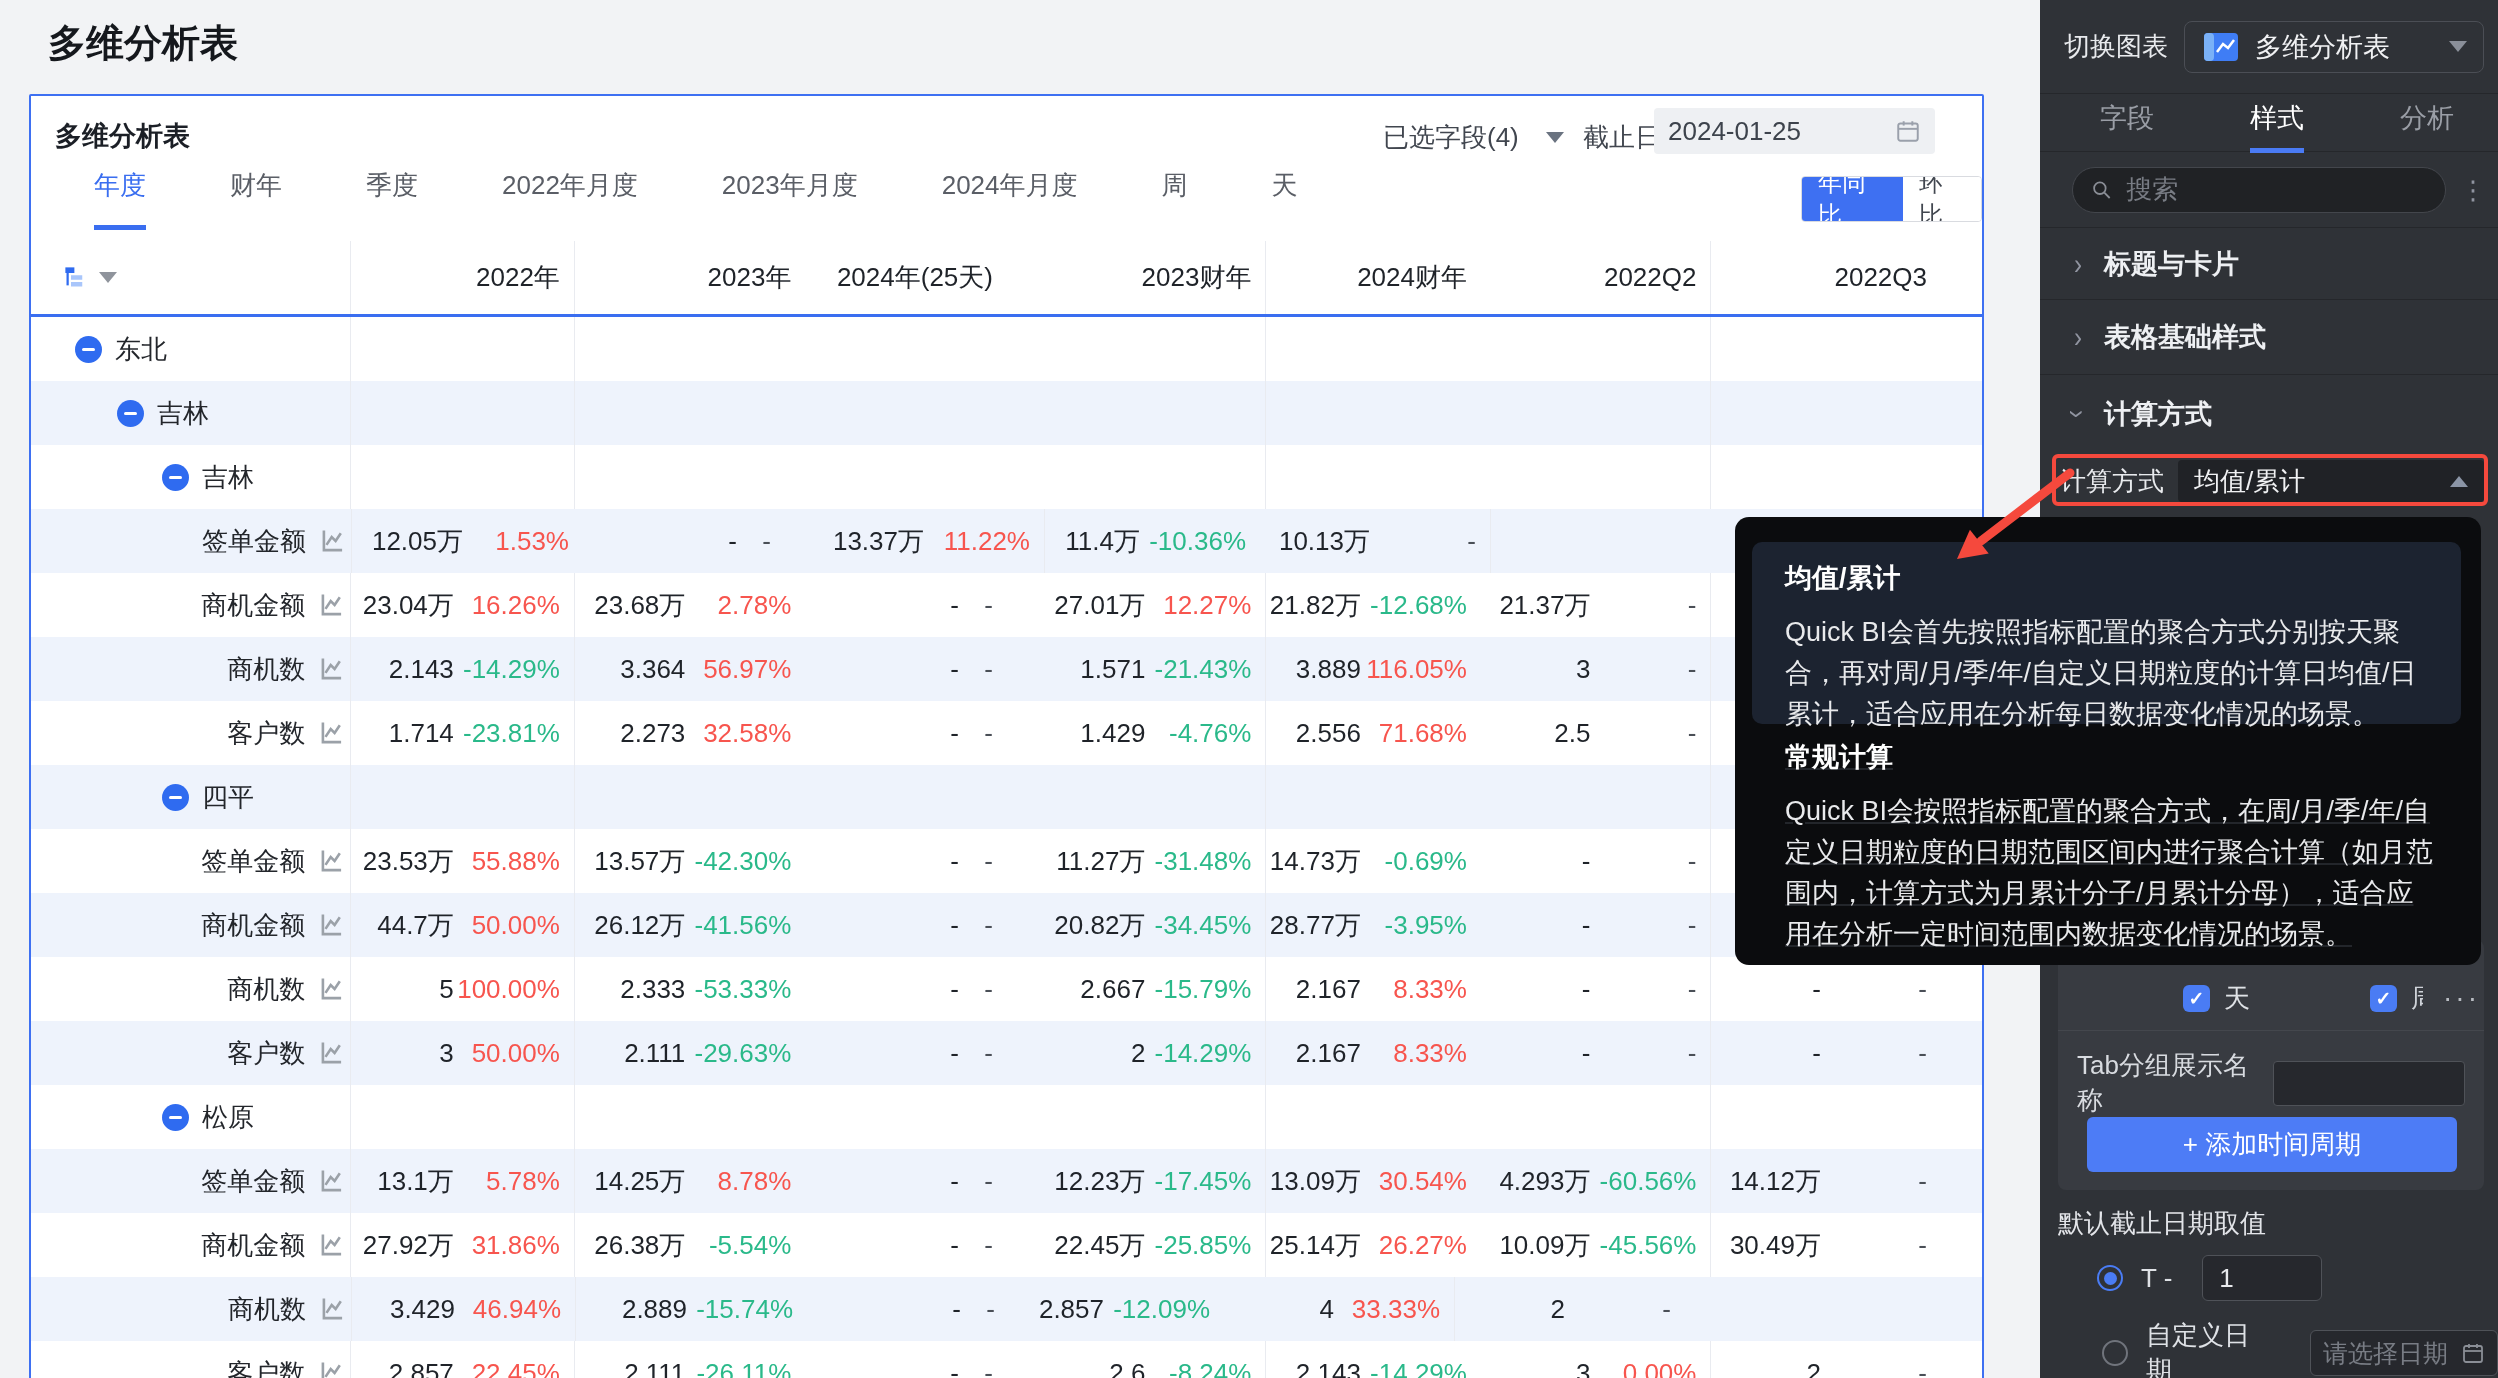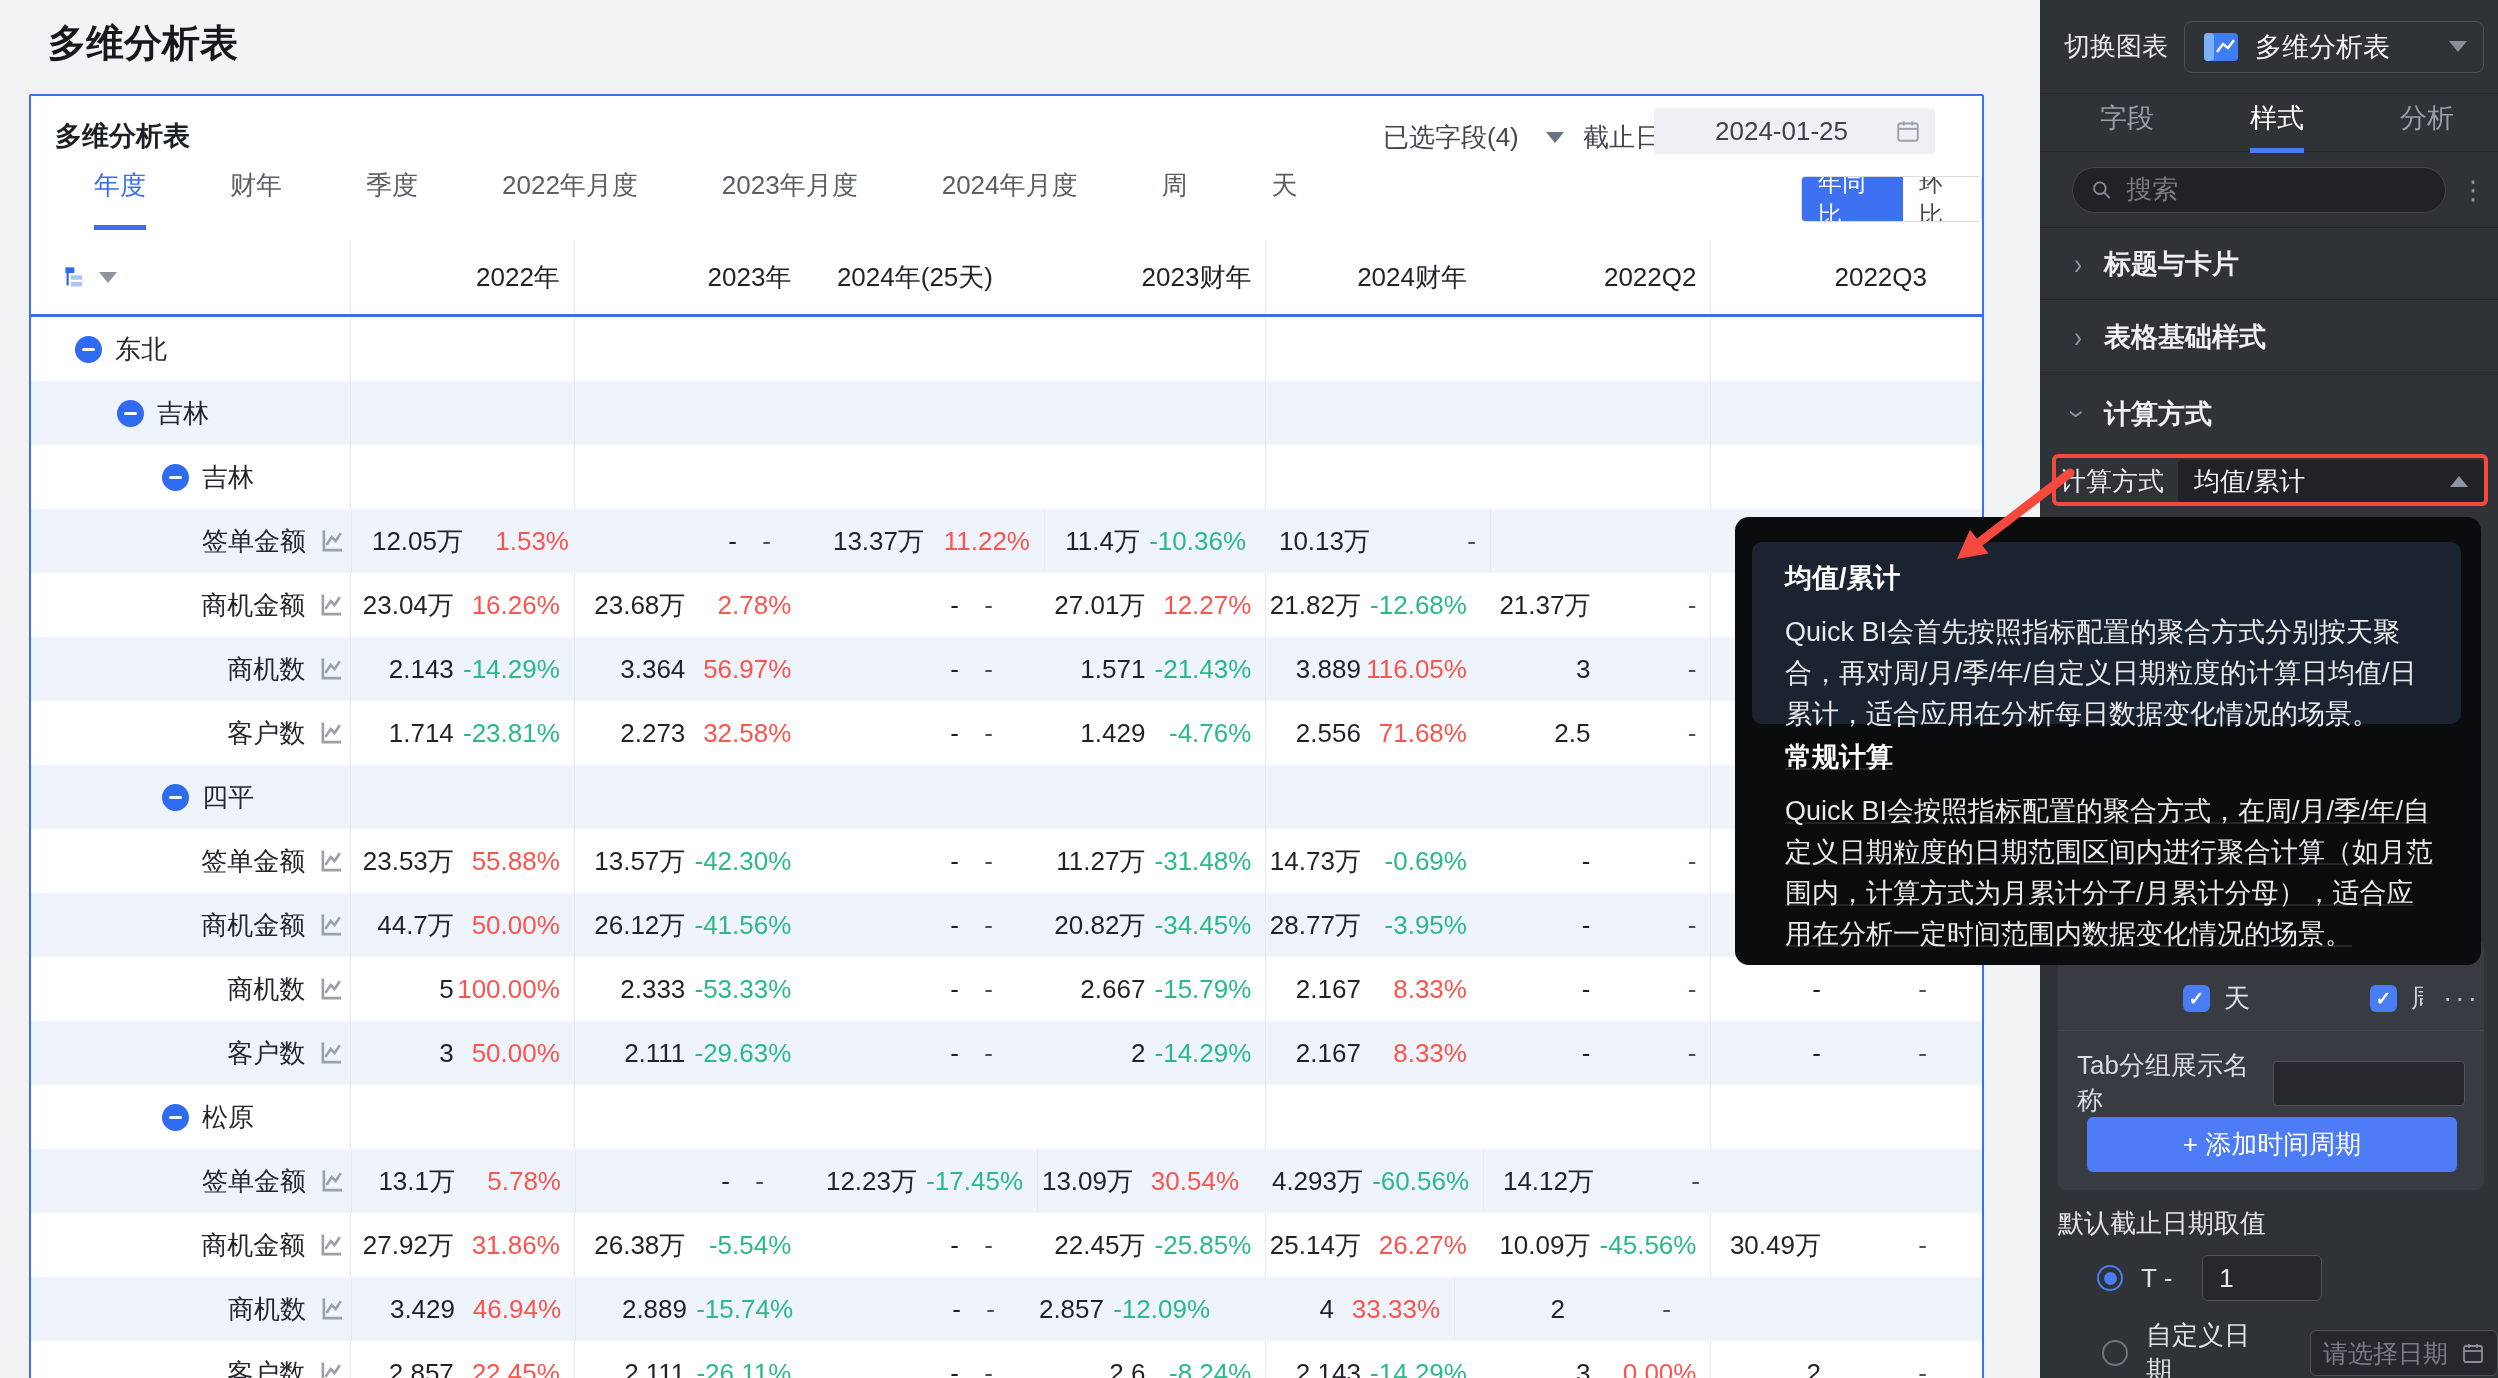--- a/index.html
+++ b/index.html
@@ -10,21 +10,21 @@
   #page-title{left:48px;top:18px;font-size:38px;font-weight:bold;color:#15181d;}
   
   #card{left:29px;top:94px;width:1955px;height:1292px;background:#fff;
         border:2px solid #3e70f2;border-radius:2px;box-sizing:border-box;overflow:hidden;}
   #card-title{left:24px;top:22px;font-size:27px;font-weight:bold;color:#1b1f26;}
   #fields-selector{left:1352px;top:24px;font-size:26px;color:#41464f;display:flex;align-items:center;gap:27px;cursor:pointer;}
   .caret-down{width:0;height:0;border-left:9px solid transparent;border-right:9px solid transparent;border-top:11px solid #6a7380;display:inline-block;}
   #cutoff-label{left:1552px;top:24px;font-size:26px;color:#41464f;}
   #date-box{left:1623px;top:12px;width:281px;height:46px;background:#eef0f3;border-radius:4px;
             display:flex;align-items:center;font-size:26px;color:#3d434c;padding:0 14px;box-sizing:border-box;cursor:pointer;}
-  #date-box .dv{flex:1;text-align:center;}
+  #date-box .dv{flex:1;}
   
   #card-tabs{left:63px;top:72px;display:flex;gap:84px;font-size:26px;color:#5a5e66;}
   .ctab{padding-bottom:22px;cursor:pointer;white-space:nowrap;}
   .ctab.active{color:#3a6ef0;border-bottom:5px solid #3a6ef0;}
   
   #toggle{left:1770px;top:80px;display:flex;height:44px;border-radius:4px;overflow:hidden;
           border:1px solid #d9dbe0;font-size:24px;}
   #toggle .tg{display:flex;align-items:center;padding:0 16px;cursor:pointer;background:#fff;color:#41464f;}
   #toggle .tg.on{background:#3e70f2;color:#fff;}
   
@@ -690,20 +690,24 @@
               <svg width="26" height="26" viewBox="0 0 20 20">
                 <path d="M3 2 V17 H17" fill="none" stroke="#9ba1a8" stroke-width="2"></path>
                 <polyline points="5,13 9,7 12,10 16,4" fill="none" stroke="#9ba1a8" stroke-width="2"></polyline>
               </svg>
             </div>
           </div>
           <div class="cell c1 sep">
             <span class="val">13.1万</span>
             <span class="pct r">5.78%</span>
           </div>
+          <div class="cell c2">
+            <span class="val">14.25万</span>
+            <span class="pct r">8.78%</span>
+          </div>
           <div class="cell c3">
             <span class="val">-</span>
             <span class="pct n">-</span>
           </div>
           <div class="cell c4 sep">
             <span class="val">12.23万</span>
             <span class="pct g">-17.45%</span>
           </div>
           <div class="cell c5">
             <span class="val">13.09万</span>

